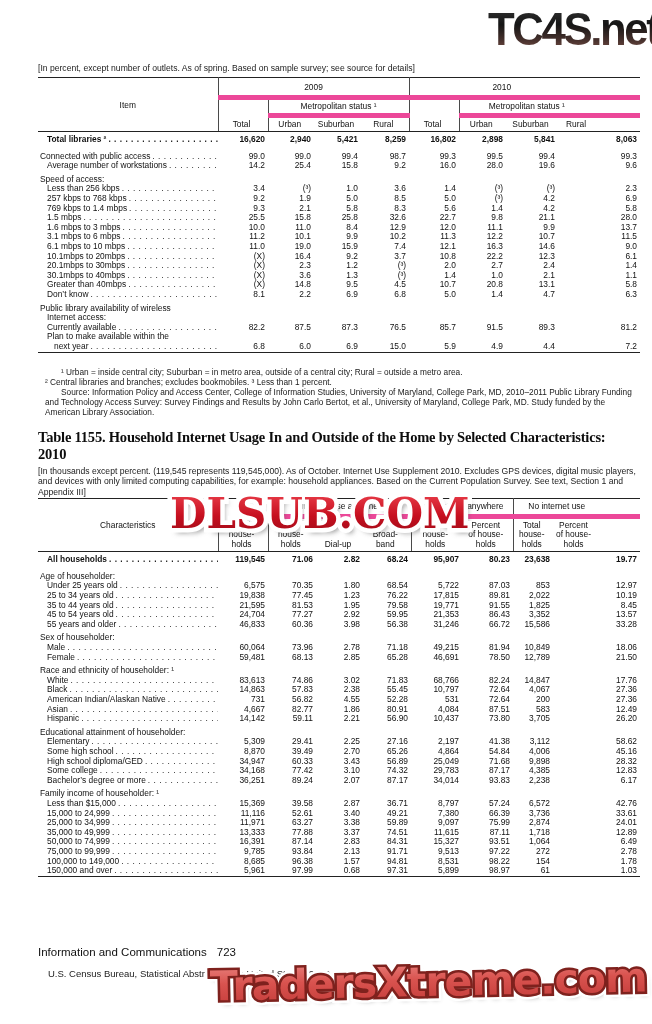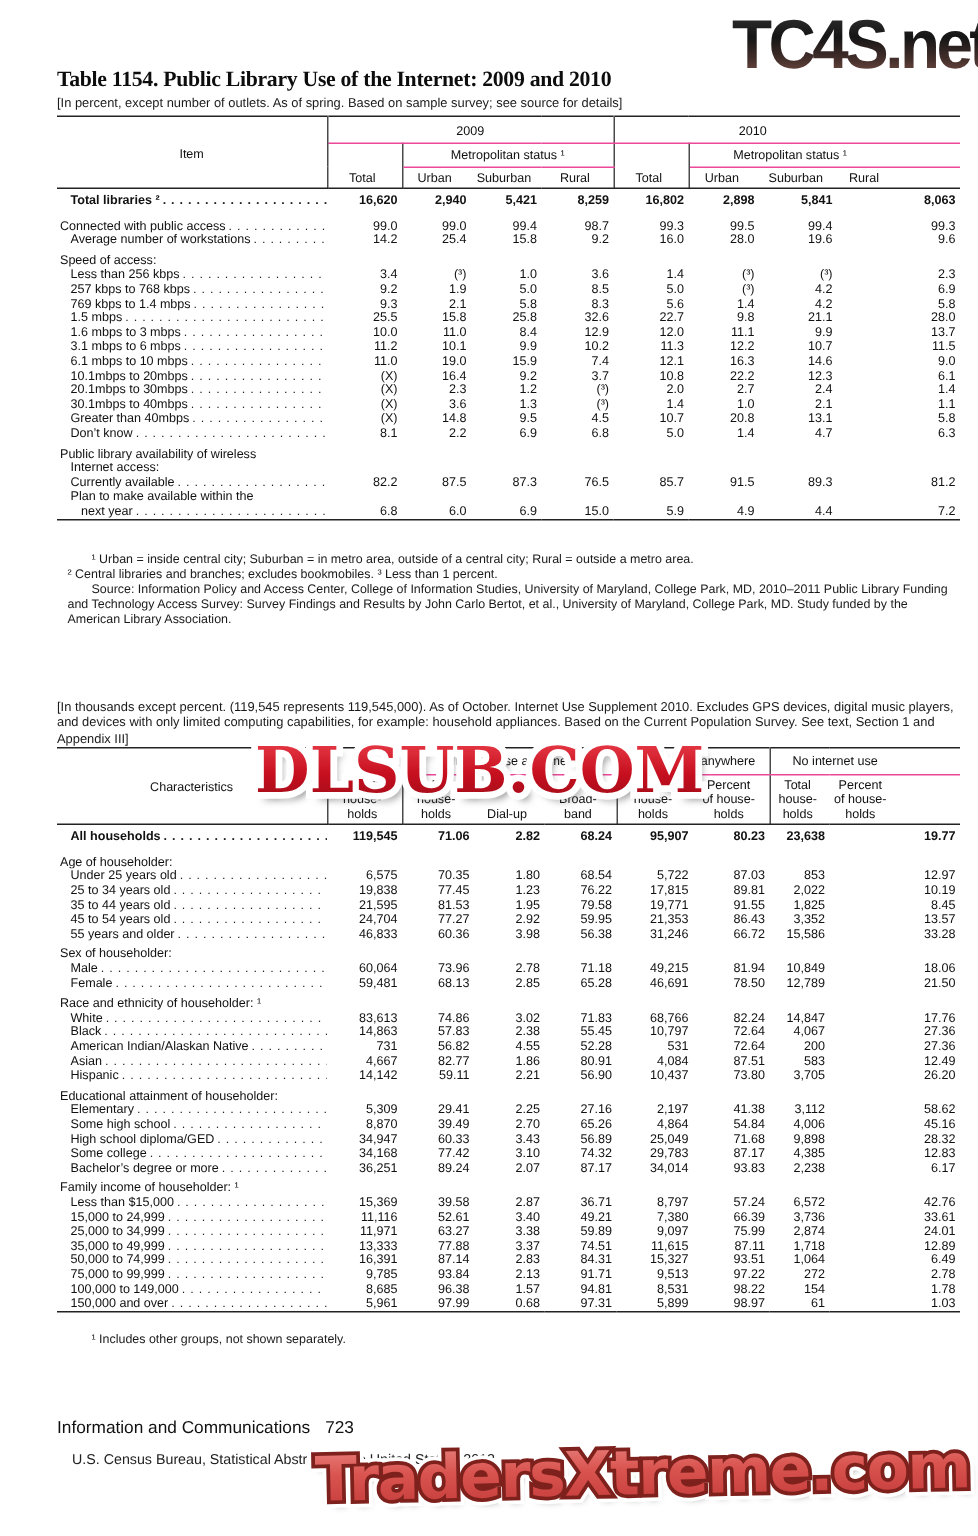--- a/index.html
+++ b/index.html
@@ -11,21 +11,21 @@
   .tbl-title{font-family:"Liberation Serif",serif;font-weight:700;font-size:14.5px;
              line-height:17px;color:#0d0d0d;letter-spacing:-0.2px;}
   .bracket-note{font-size:8.6px;line-height:10.4px;color:#1a1a1a;}
 
   
   table{border-collapse:collapse;table-layout:fixed;width:602px;
         border-top:1.5px solid #222;border-bottom:1.5px solid #222;}
   th,td{margin:0;padding:0;font-size:8.4px;color:#111;}
   thead th{font-weight:normal;vertical-align:middle;}
   .br{border-right:1px solid #4a4a4a;}
-  .bb{border-bottom:1px solid #ec4899;}
+  .bb{border-bottom:5px solid #ec4899;}
   .hdr-bot{border-bottom:1.5px solid #222;}
   .center{text-align:center;}
   .sub-h{text-align:center;vertical-align:bottom;white-space:pre-line;
          padding:2px 3px 2px 0;line-height:9.6px;}
   .pad-last{padding-right:46px !important;}
   tbody td{line-height:9.6px;vertical-align:bottom;}
   td.num{text-align:right;padding-right:3px;white-space:nowrap;}
   td.lbl{overflow:hidden;}
   .lblwrap{display:flex;align-items:baseline;overflow:hidden;}
   .txt{white-space:nowrap;}
@@ -67,21 +67,20 @@
   .wm-bot .wm-mid-l{position:absolute;left:0;top:0;-webkit-text-stroke:5px #7e211d;color:#7e211d;}
   .wm-bot .wm-fill{position:relative;
           background:linear-gradient(180deg,#ea8581 0%,#d9534f 45%,#c23a38 100%);
           -webkit-background-clip:text;background-clip:text;color:transparent;}
 </style>
 </head>
 <body>
 
 <div class="page">
 
-  <div class="abs tbl-title" style="top:45px;left:38px;width:580px;">Table 1154. Public Library Use of the Internet: 2009 and 2010</div>
   <div class="abs bracket-note" style="top:63px;left:38px;width:602px;">[In percent, except number of outlets. As of spring. Based on sample survey; see source for details]</div>
 
   <table class="abs t1154" style="top:77px;left:38px;">
     <colgroup>
       <col style="width:180px">
         <col style="width:50px">
         <col style="width:46px">
         <col style="width:47px">
       <col style="width:48px">
         <col style="width:50px">
@@ -447,20 +446,21 @@
         </tr>
       </tbody>
   </table>
 
   <div class="abs fns" style="top:367px;left:45px;">
     <div class="fn-ind">¹ Urban = inside  central city; Suburban = in metro area, outside of a central city; Rural = outside a metro area.</div>
     <div>² Central libraries and branches; excludes bookmobiles. ³ Less than 1 percent.</div>
     <div class="fn-ind">Source: Information Policy and Access Center, College of Information Studies, University of Maryland, College Park, MD, 2010–2011 Public Library Funding and Technology Access Survey: Survey Findings and Results by John Carlo Bertot, et al., University of Maryland, College Park, MD. Study funded by the American Library Association.</div>
   </div>
 
+  <div class="abs tbl-title" style="top:429px;left:38px;width:575px;">Table 1155. Household Internet Usage In and Outside of the Home by Selected Characteristics: 2010</div>
   <div class="abs bracket-note" style="top:466px;left:38px;width:602px;">[In thousands except percent. (119,545 represents 119,545,000). As of October. Internet Use Supplement 2010. Excludes GPS devices, digital music players, and devices with only limited computing capabilities, for example: household appliances. Based on the Current Population Survey. See text, Section 1 and Appendix III]</div>
 
   <table class="abs t1155" style="top:498px;left:38px;">
     <colgroup>
       <col style="width:180px">
         <col style="width:50px">
         <col style="width:48px">
         <col style="width:47px">
       <col style="width:48px">
         <col style="width:51px">
@@ -989,21 +989,20 @@
           <td class="num">97.31</td>
           <td class="num">5,899</td>
           <td class="num">98.97</td>
           <td class="num">61</td>
           <td class="num">1.03</td>
         </tr>
       </tbody>
   </table>
 
   <div class="abs fns" style="top:887px;left:45px;">
-    <div class="fn-ind">¹ Includes other groups, not shown separately.</div>
   </div>
 
   <div class="abs runhead" style="top:946px;left:38px;width:602px;">
     <span>Information and Communications</span>
     <span>723</span>
   </div>
   <div class="abs credit" style="top:968px;left:48px;">U.S. Census Bureau, Statistical Abstract of the United States: 2012</div>
 
   <div class="abs wm wm-top">TC4S.net</div>
 

